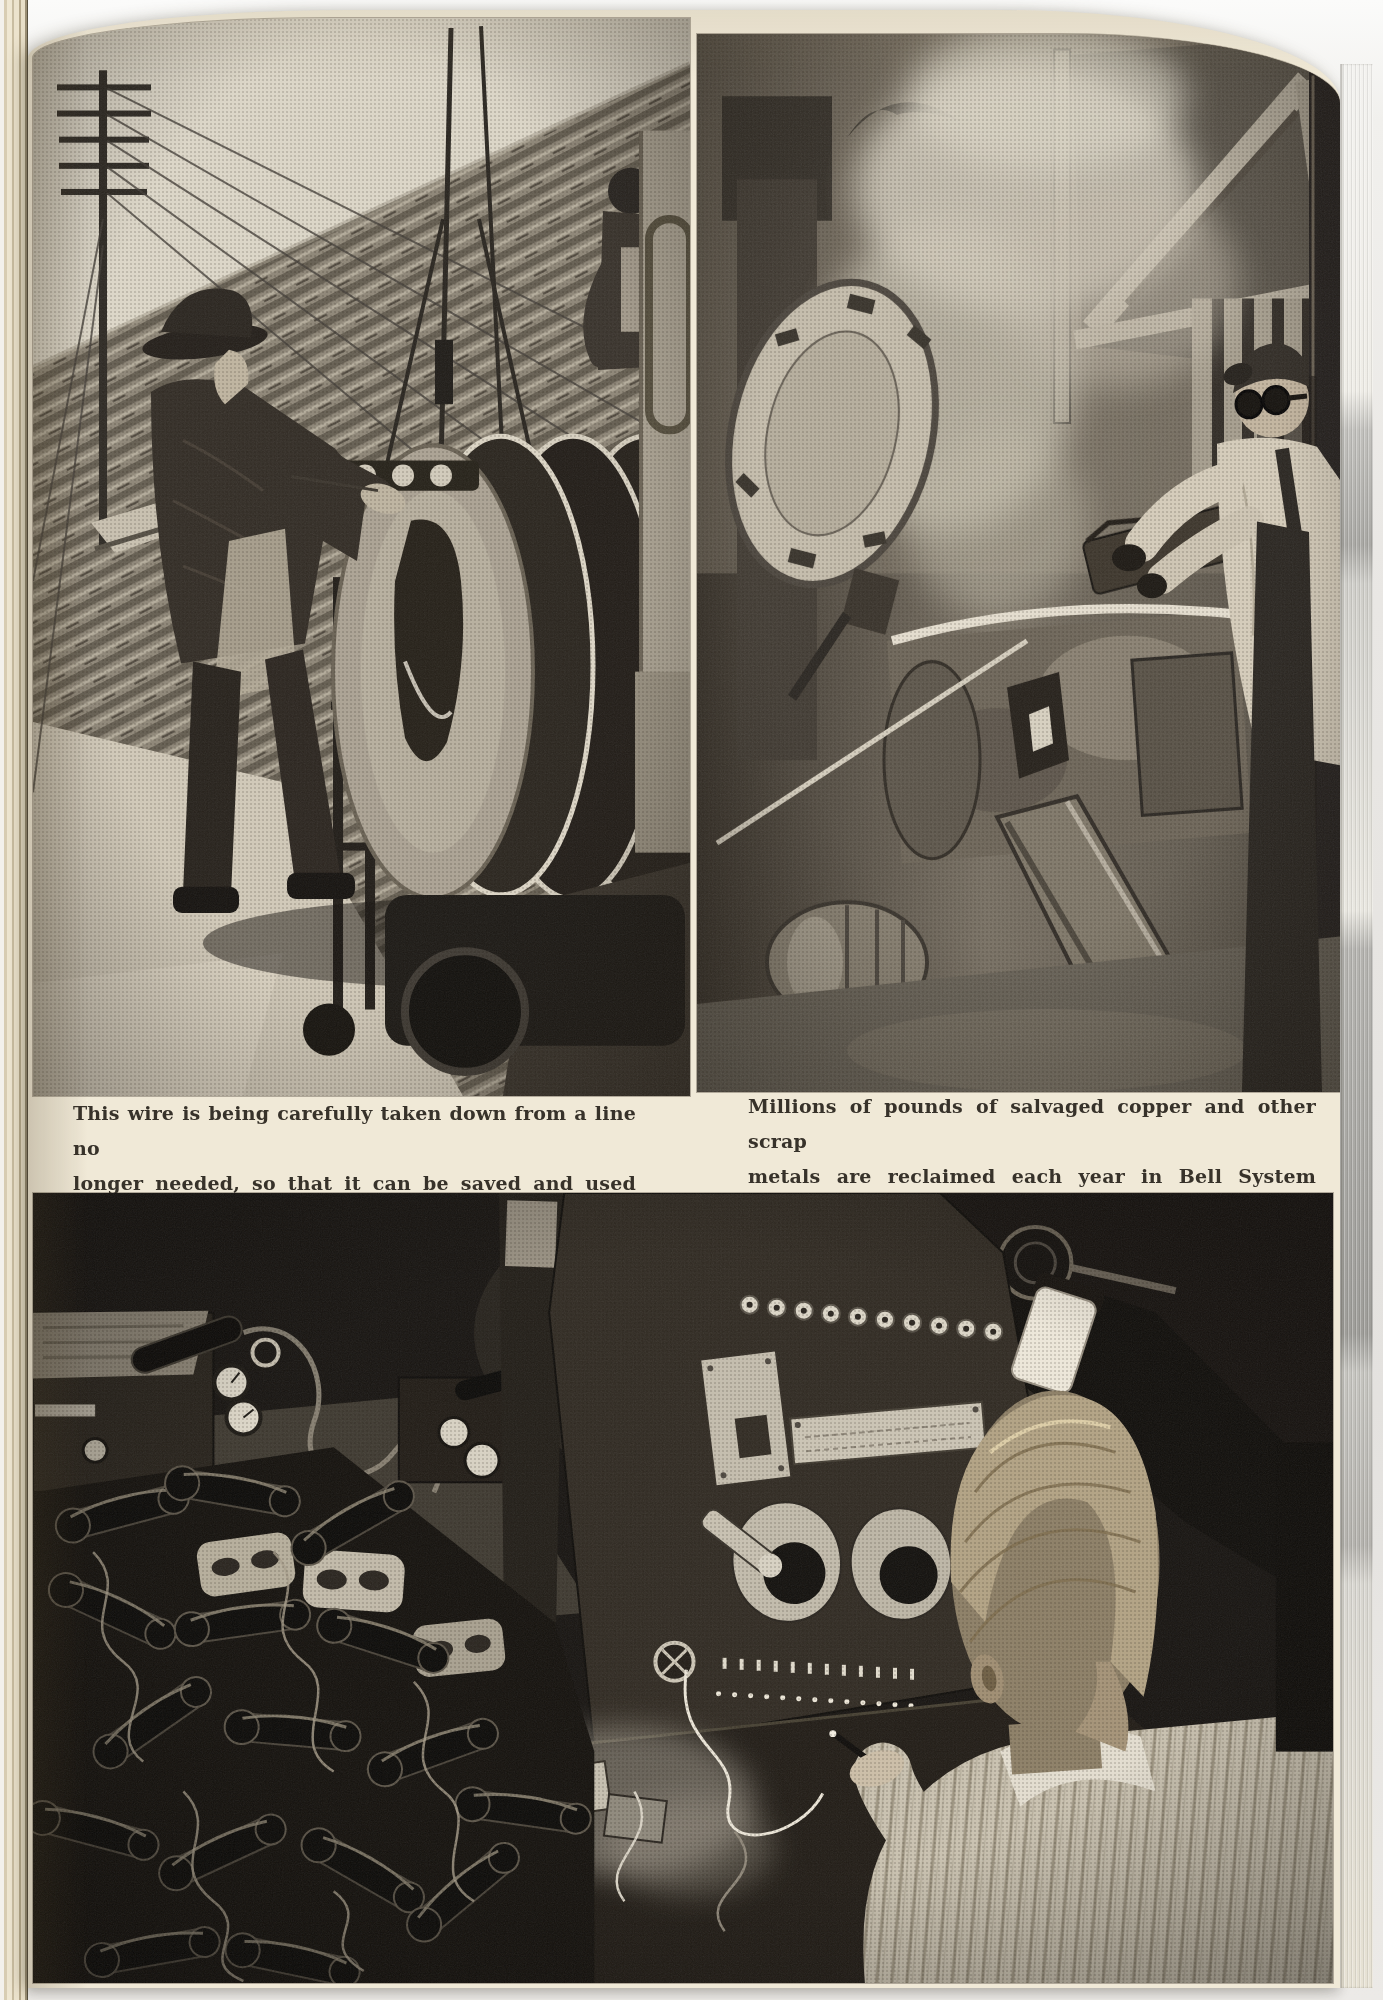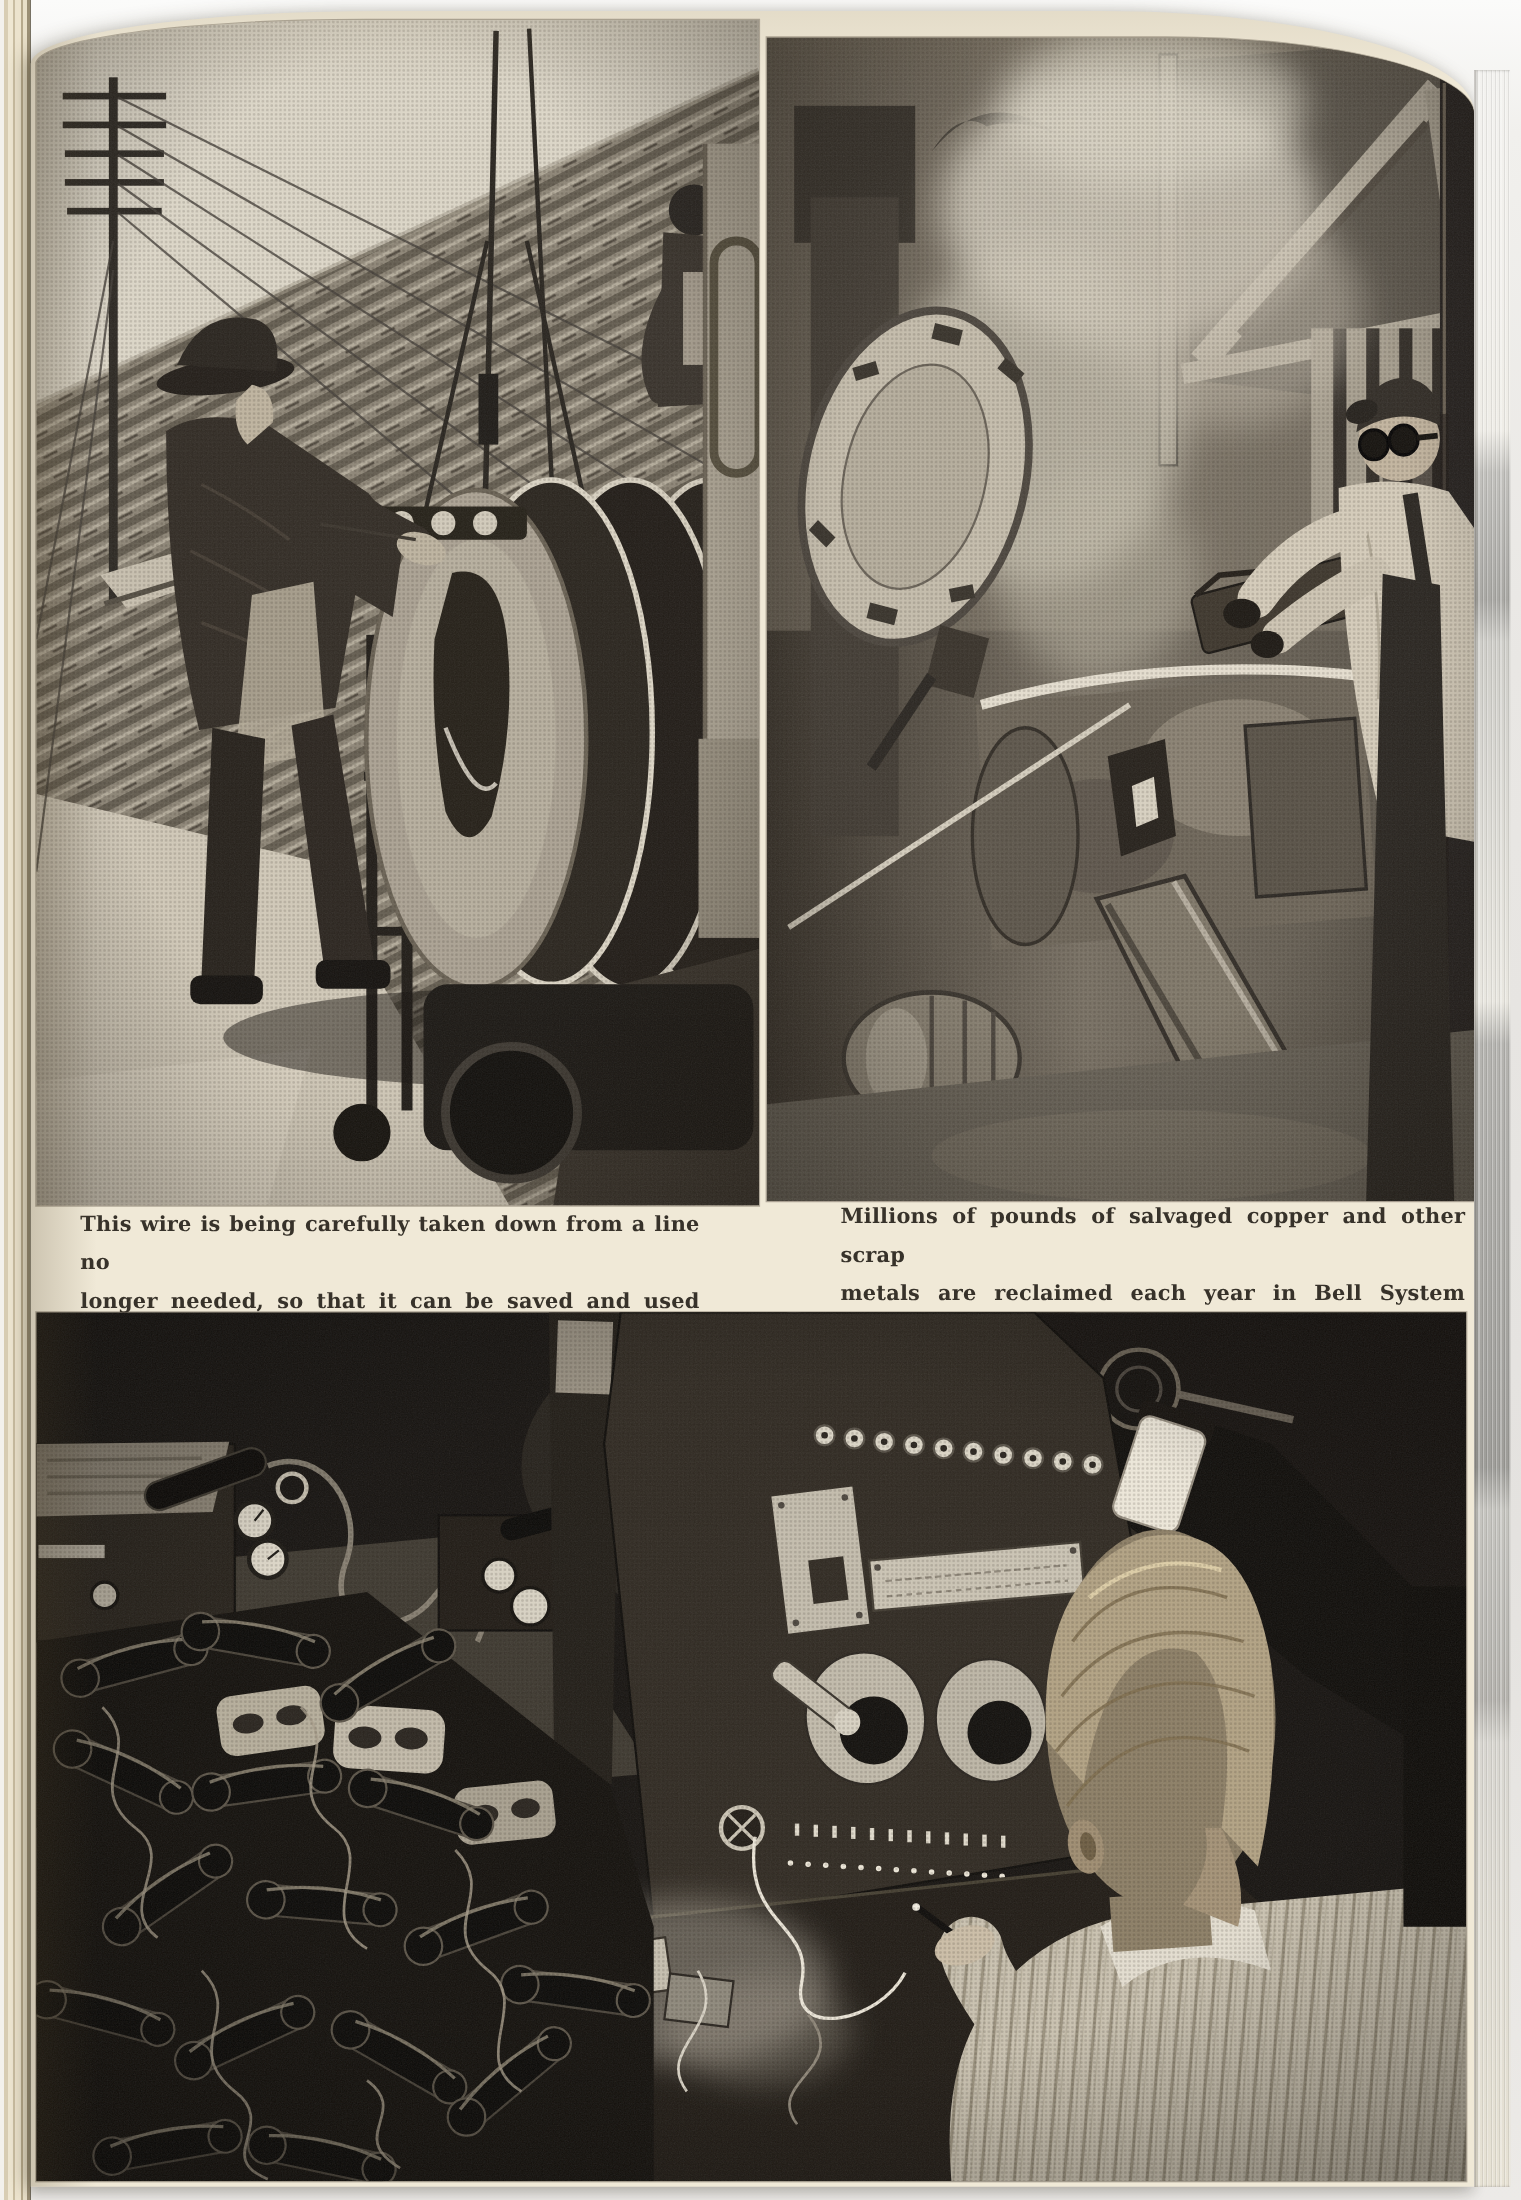--- a/index.html
+++ b/index.html
@@ -284,21 +284,21 @@
         <rect width="643" height="1020" fill="url(#v2)"></rect>
         <rect width="643" height="1020" filter="url(#g2)" opacity=".55"></rect>
       </svg>
       <div class="halftone"></div>
     </div>
 
     <div class="caption" style="left:45px;top:1086px;width:563px;">
       <div class="cl">This wire is being carefully taken down from a line no</div>
       <div class="cl">longer needed, so that it can be saved and used again.</div>
     </div>
-    <div class="caption" style="left:736px;top:1079px;width:568px;">
+    <div class="caption" style="left:720px;top:1079px;width:568px;">
       <div class="cl">Millions of pounds of salvaged copper and other scrap</div>
       <div class="cl">metals are reclaimed each year in Bell System smelters.</div>
     </div>
 
     <div class="photo" style="left:5px;top:1183px;width:1300px;height:790px;">
       <svg viewBox="0 0 1297 792" preserveAspectRatio="none">
         <defs>
           <pattern id="p3pin" width="15" height="15" patternUnits="userSpaceOnUse" patternTransform="rotate(5)">
             <rect width="15" height="15" fill="#cbc3b1"></rect>
             <rect x="6" width="3" height="15" fill="#9b927e"></rect>

